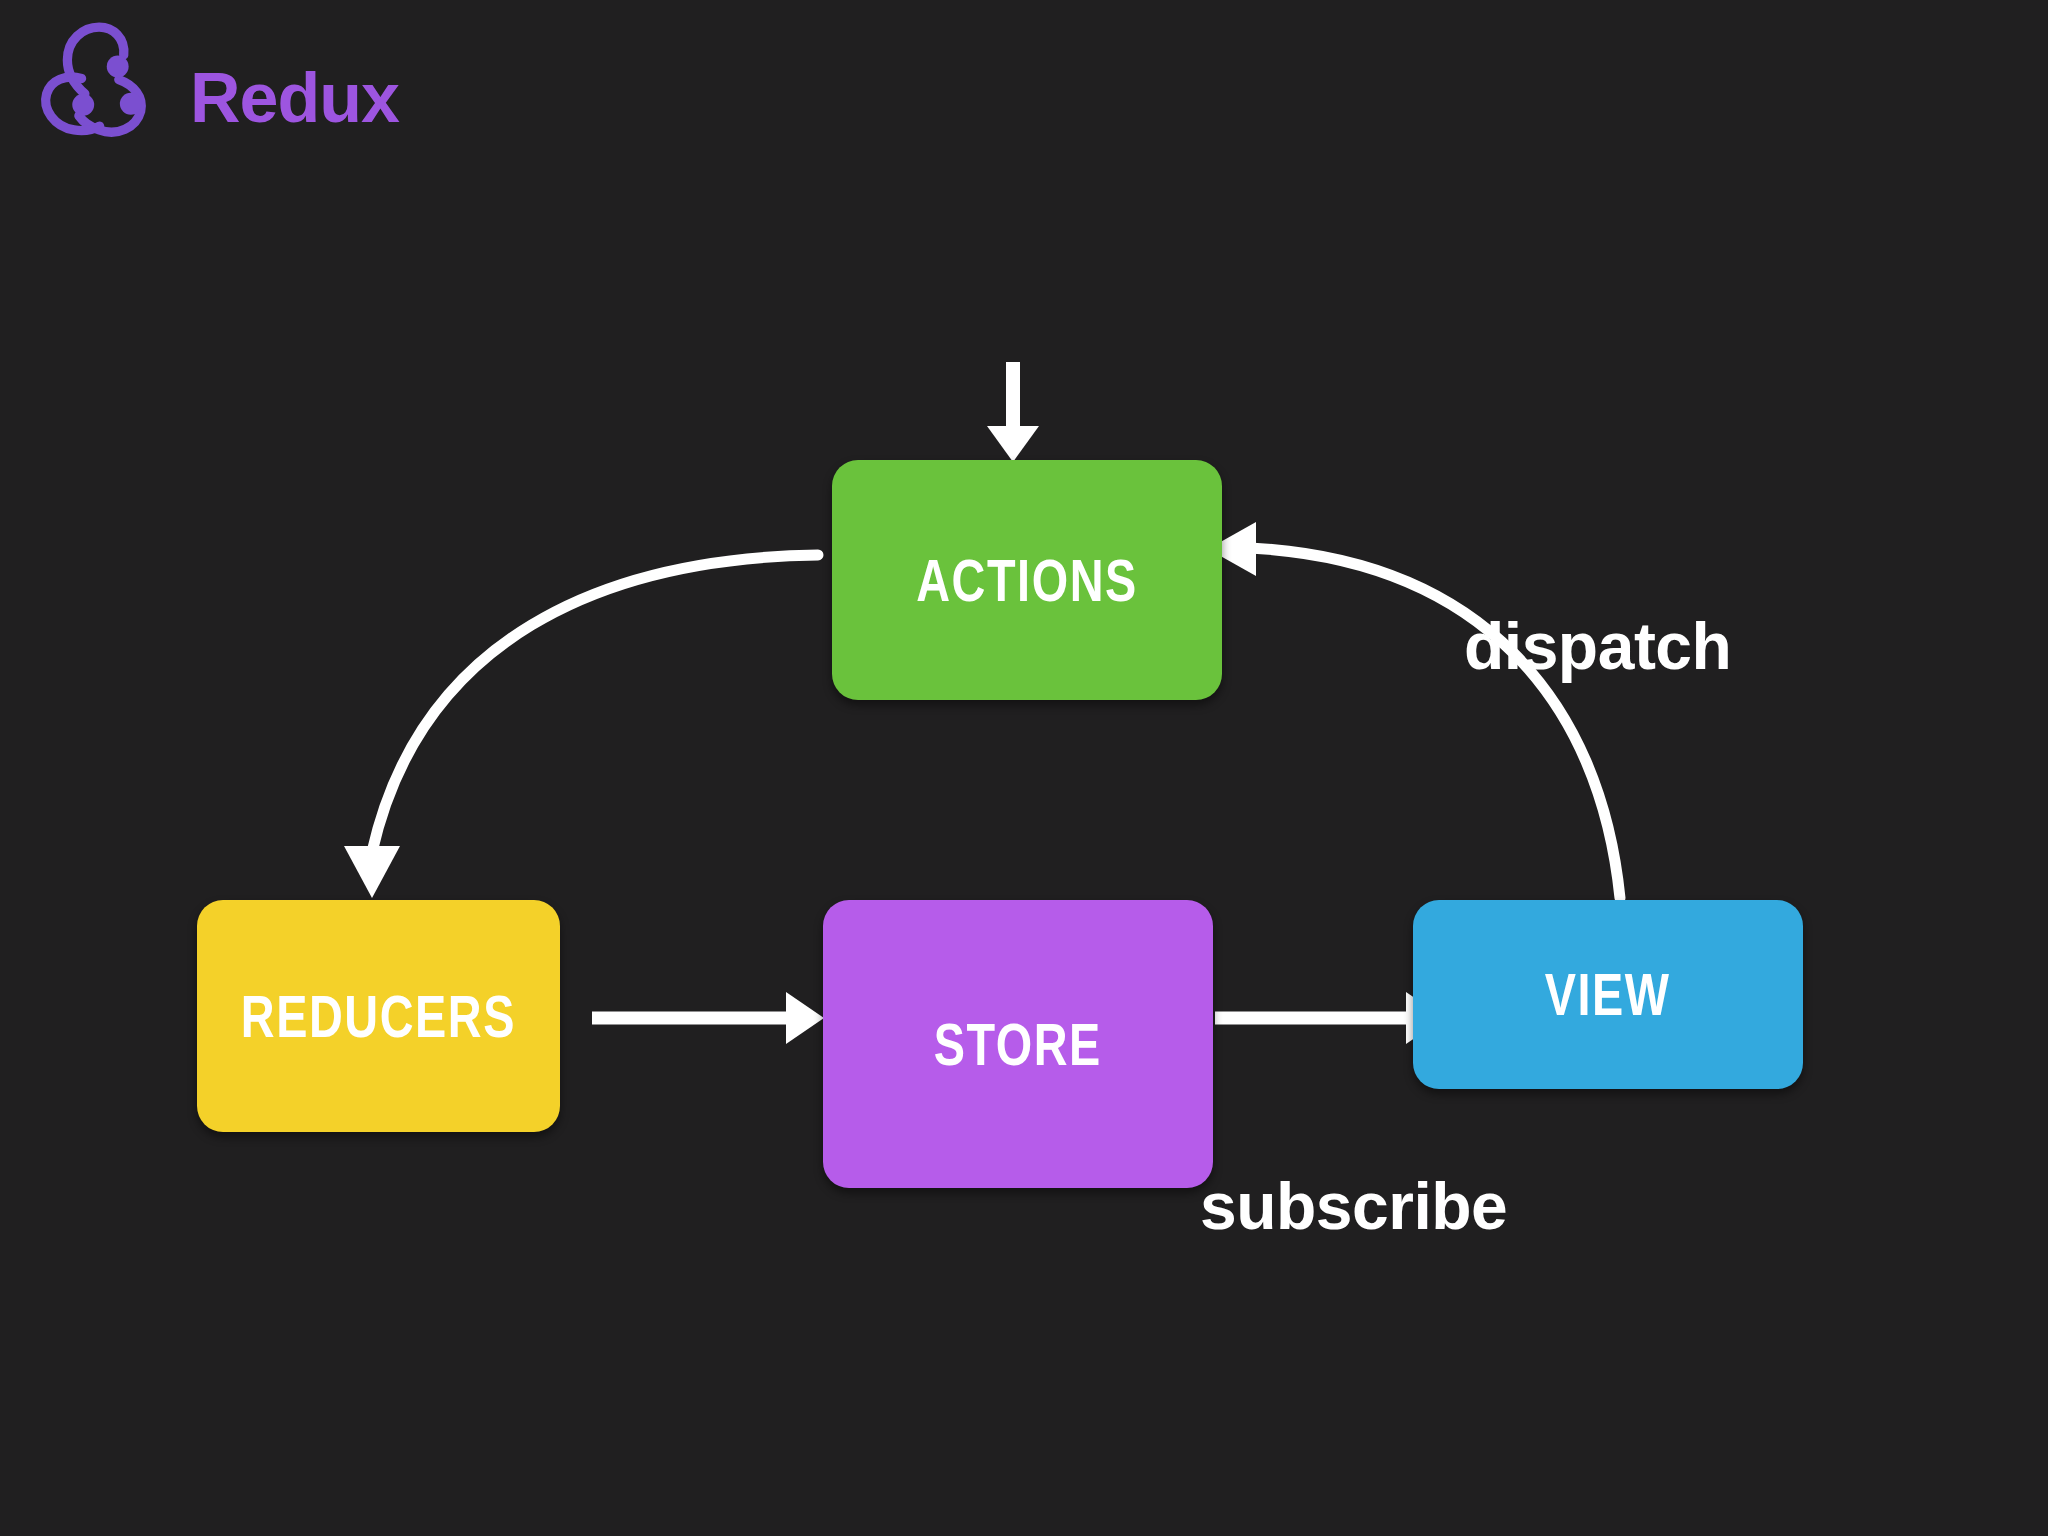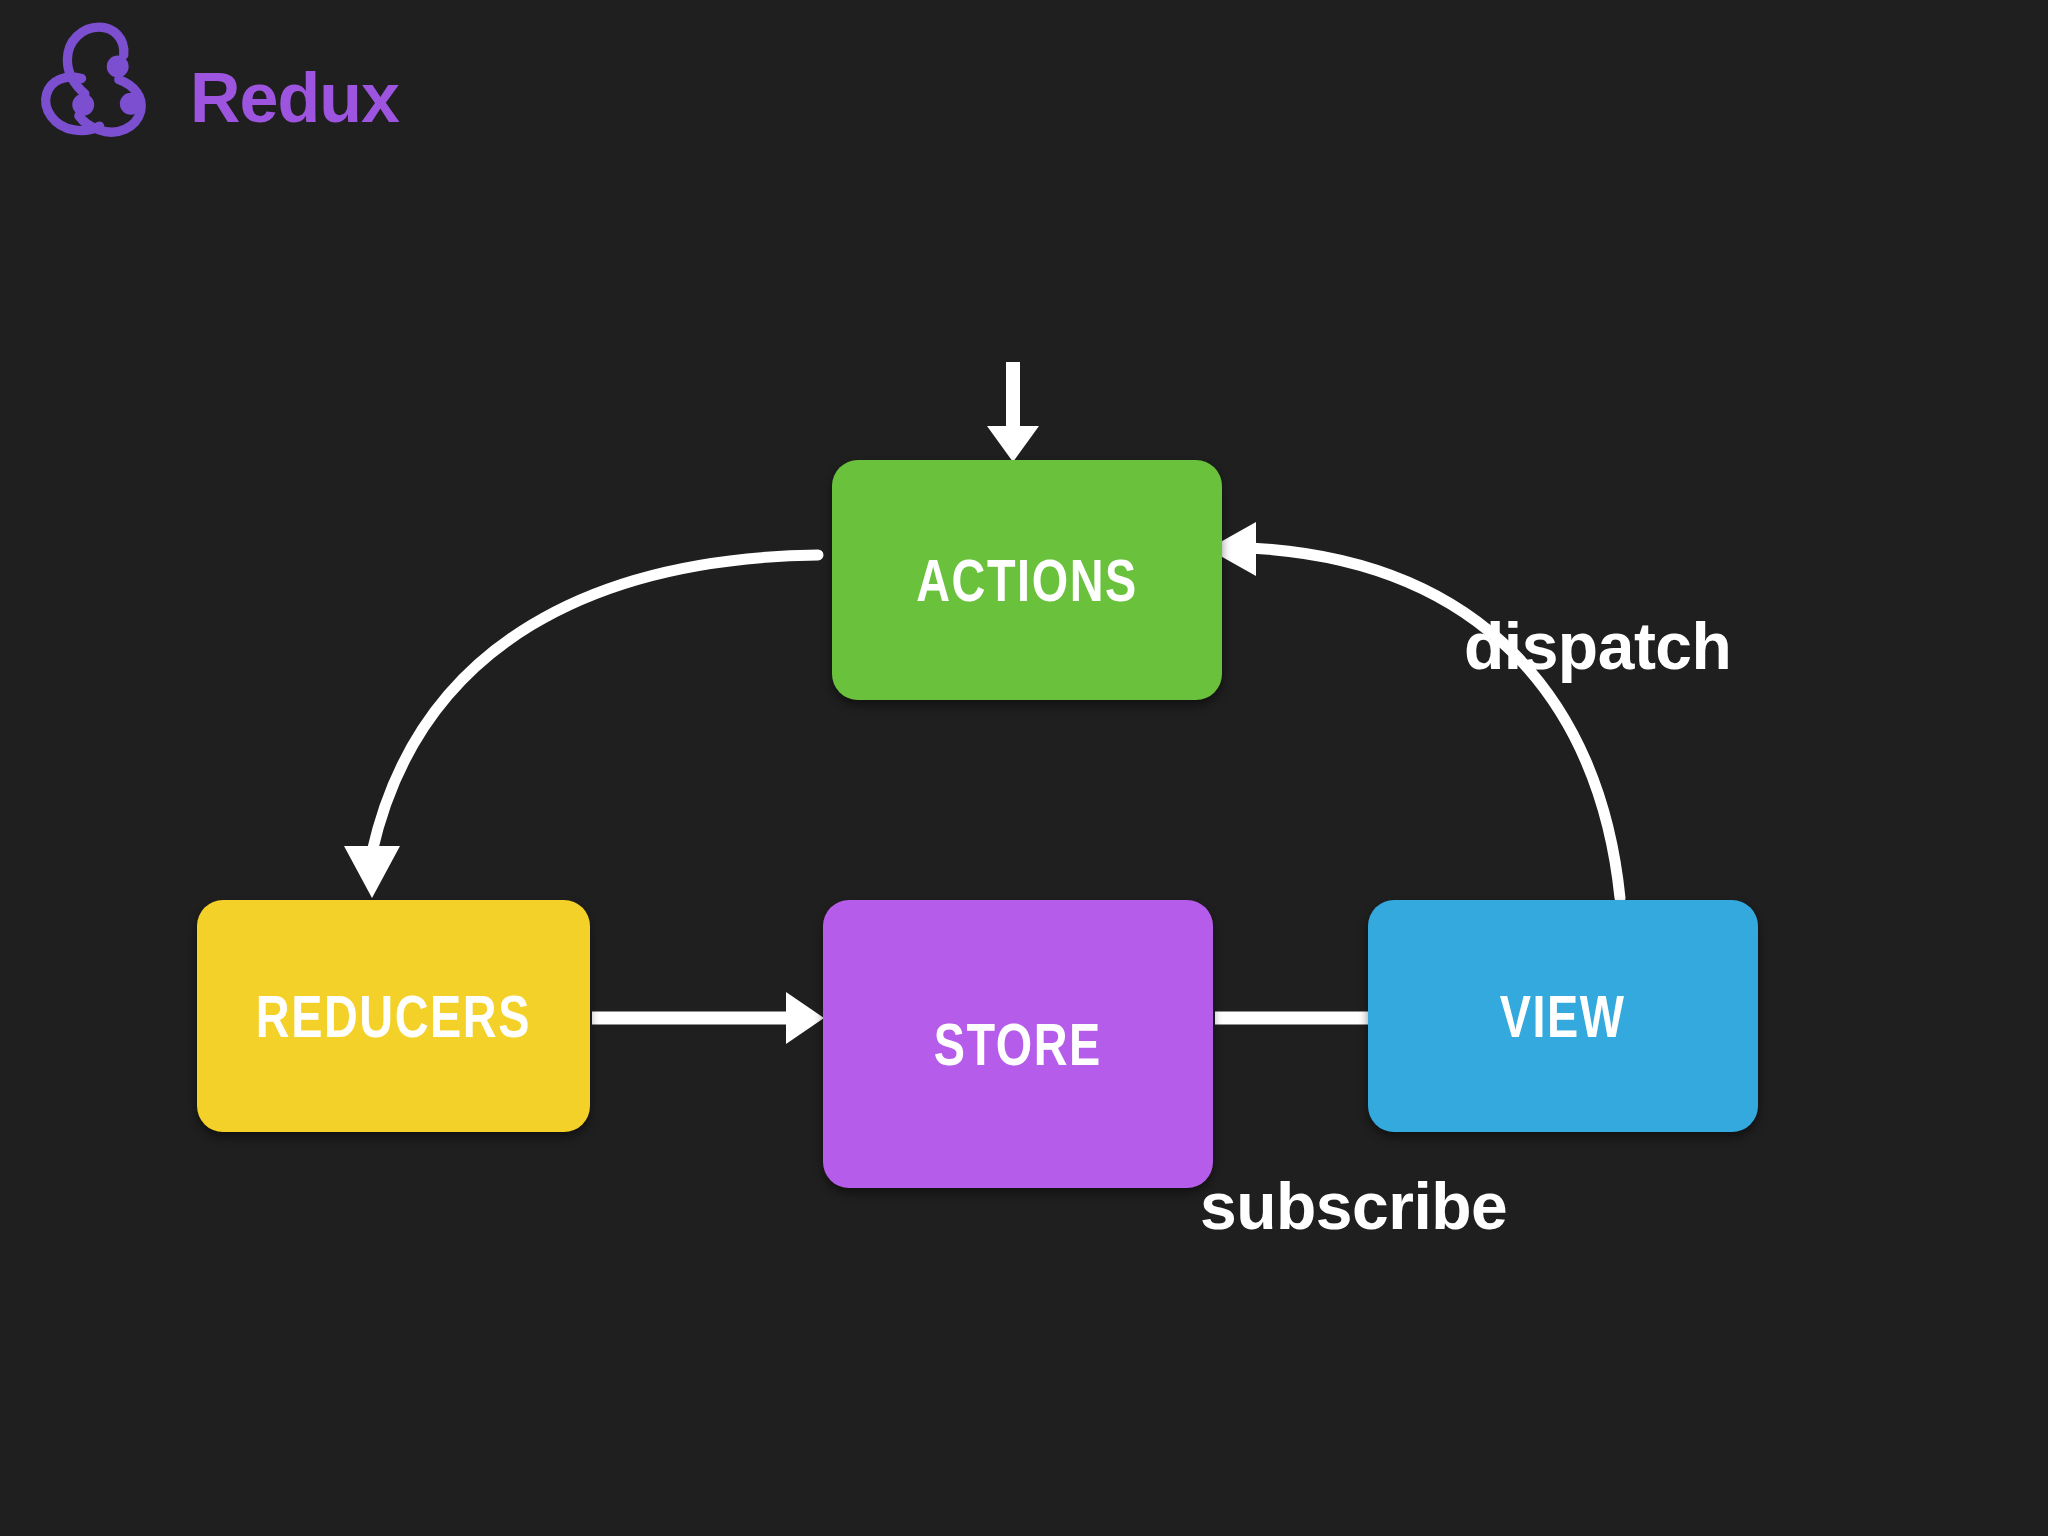--- a/index.html
+++ b/index.html
@@ -50,23 +50,23 @@
     font-family: "Liberation Sans Narrow", "Liberation Sans", "DejaVu Sans Condensed", "DejaVu Sans", sans-serif;
     font-weight: bold;
     font-size: 60px;
     letter-spacing: 2px;
     transform: scaleX(0.78);
     white-space: nowrap;
     user-select: none;
   }
 
   #node-actions  { left: 820px;  top: 460px;  width: 390px; height: 240px; background: #6ac23c; margin-left: 12px; }
-  #node-reducers { left: 197px;  top: 900px;  width: 393px; height: 232px; background: #f4d129; }
+  #node-reducers { left: 197px;  top: 900px;  width: 363px; height: 232px; background: #f4d129; }
   #node-store    { left: 823px;  top: 900px;  width: 390px; height: 288px; background: #b65cea; }
-  #node-view     { left: 1368px; top: 900px;  width: 390px; height: 232px; background: #33a9de; }
+  #node-view     { left: 1413px; top: 900px;  width: 390px; height: 189px; background: #33a9de; }
 
   
   .edge-label {
     position: absolute;
     color: #ffffff;
     font-family: "Liberation Sans", "DejaVu Sans", sans-serif;
     font-weight: bold;
     font-size: 66px;
     letter-spacing: -0.5px;
     white-space: nowrap;

